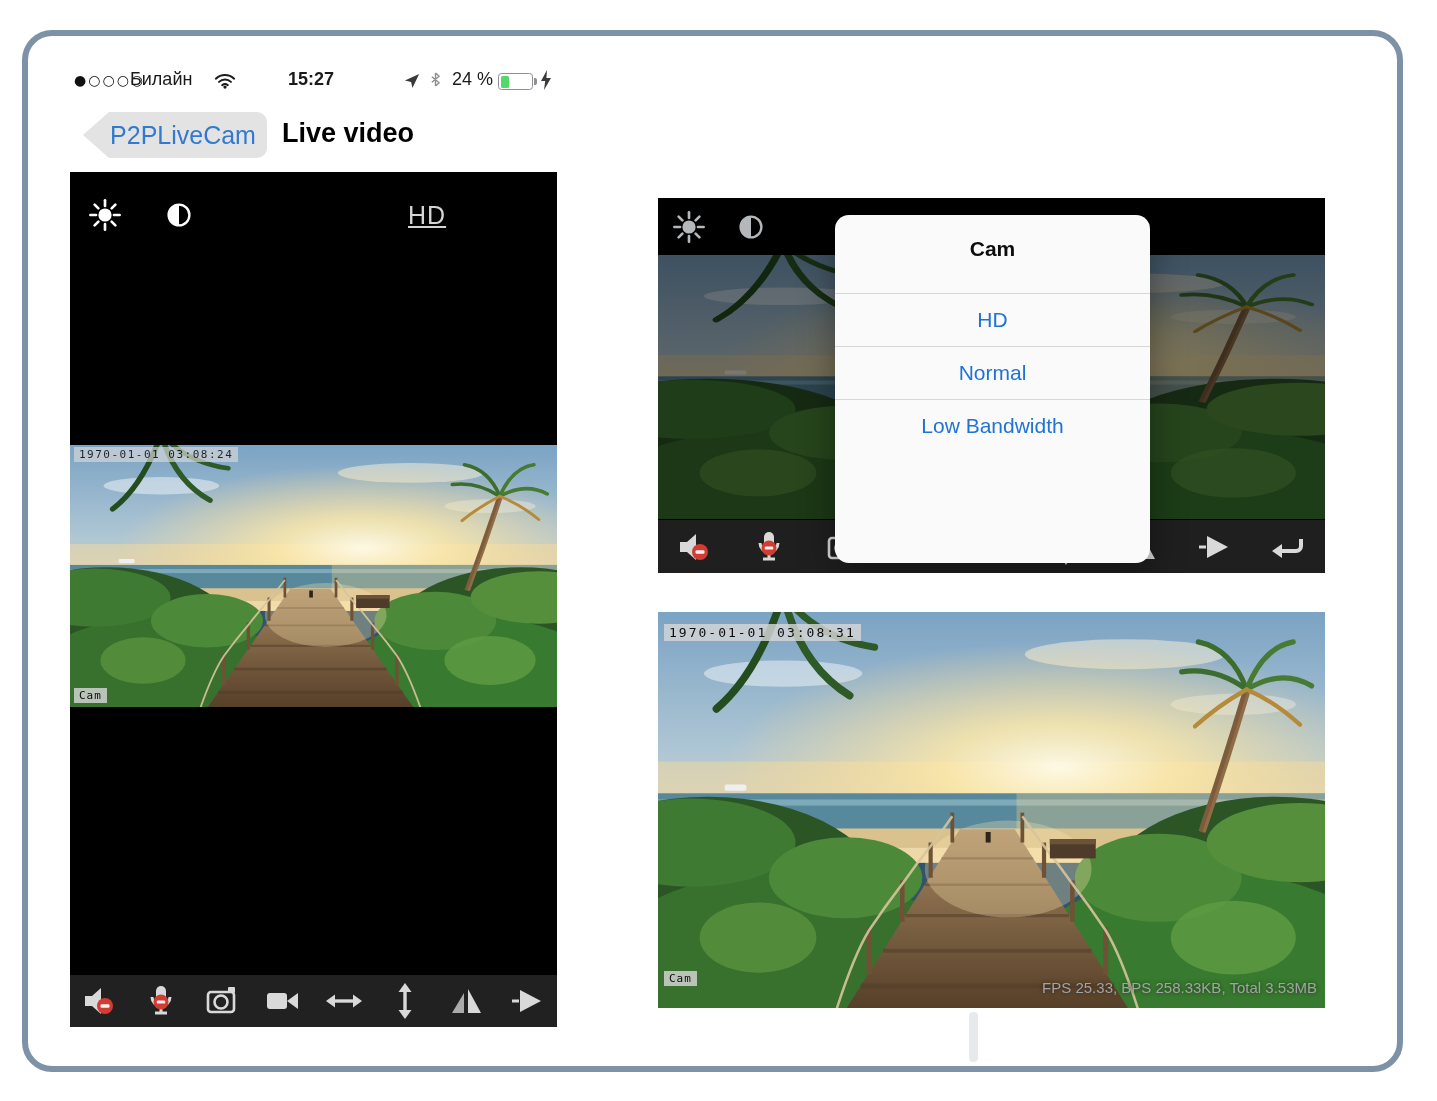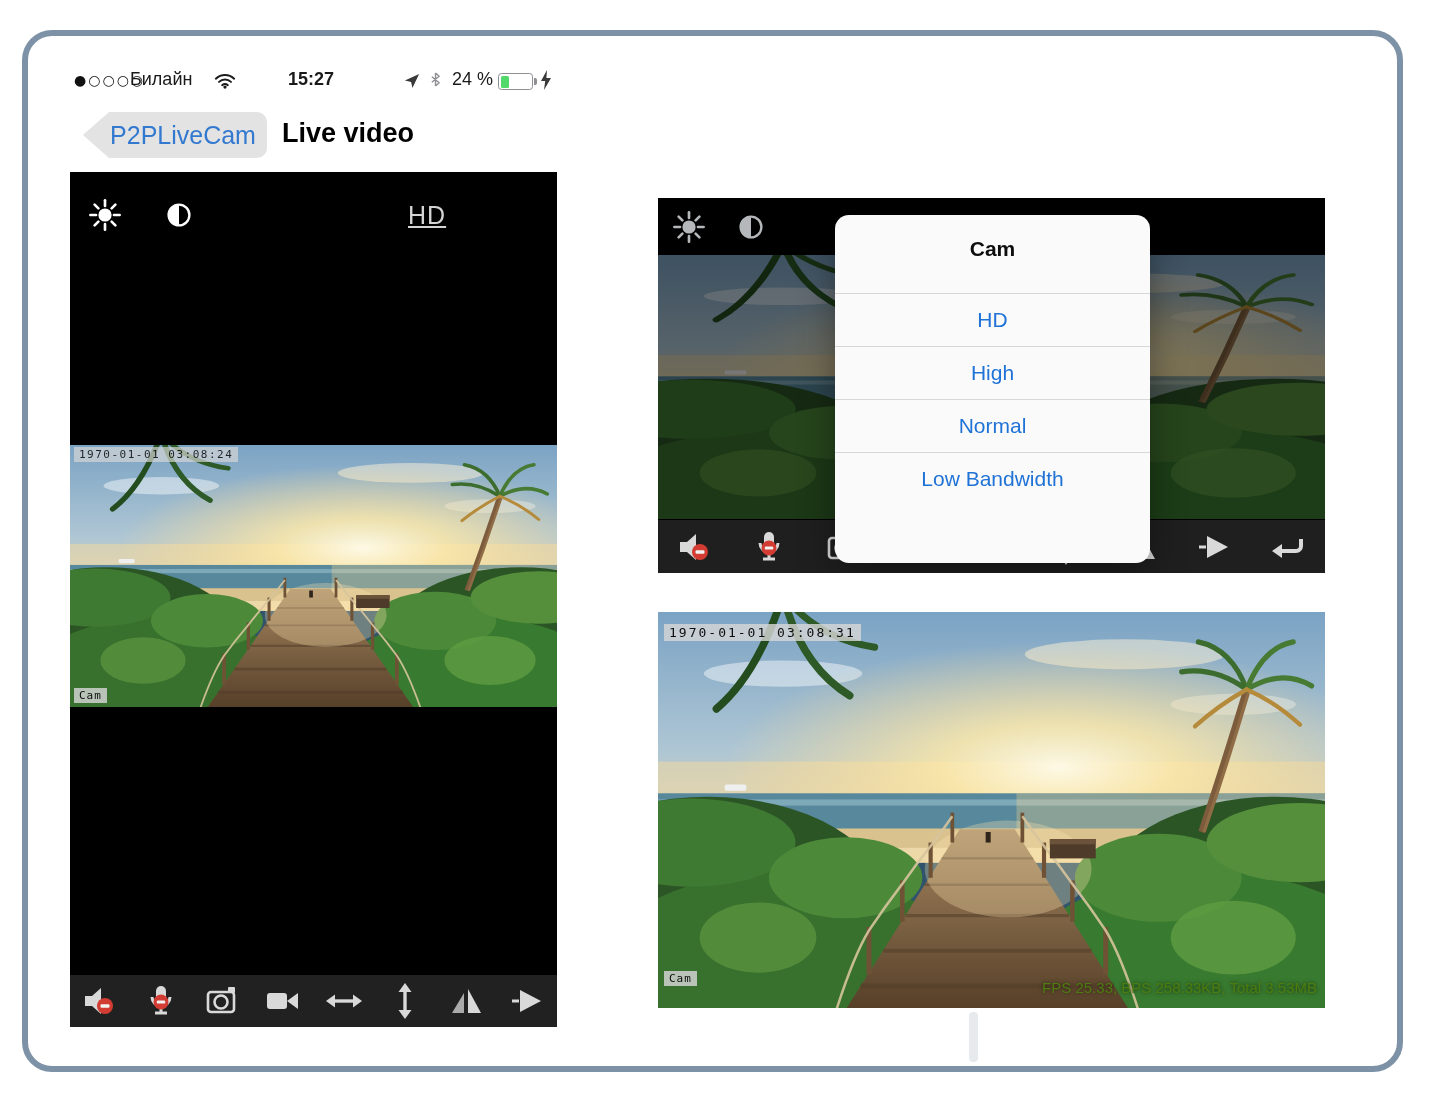--- a/index.html
+++ b/index.html
@@ -51,21 +51,21 @@
   .pv-toolbar{height:52px;}
   .lt-toolbar{height:53px;background:#1f1f1f;}
   .tool{width:36px;height:36px;color:#d9d9d9;cursor:pointer;}
   .tool svg{width:100%;height:100%;}
   
   .chip{position:absolute;background:rgba(214,214,214,0.82);color:#0d0d0d;
     font-family:"DejaVu Sans Mono",monospace;padding:1px 5px;white-space:nowrap;}
   .ts-chip{font-size:13px;letter-spacing:2px;}
   .ts-chip.small{font-size:11px;letter-spacing:1.5px;opacity:0.85;}
   .cam-chip{font-size:11px;letter-spacing:1px;}
-  .stats{position:absolute;right:8px;bottom:12px;color:#4d7c0f;font-size:15px;
+  .stats{position:absolute;right:8px;bottom:12px;color:#a3a3a3;font-size:15px;
     text-shadow:0 0 4px rgba(0,0,0,0.6);}
   
   .sheet{position:absolute;left:177px;top:17px;width:315px;height:348px;background:#fafafa;
     border-radius:14px;overflow:hidden;box-shadow:0 10px 36px rgba(0,0,0,0.38);z-index:6;}
   .sheet-title{height:78px;display:flex;align-items:flex-start;justify-content:center;
     padding-top:22px;box-sizing:border-box;font-size:21px;font-weight:700;color:#0d0d0d;}
   .sheet-row{height:53px;box-sizing:border-box;border-top:1px solid #d7d7d7;
     display:flex;align-items:center;justify-content:center;color:#1f72d6;font-size:21px;cursor:pointer;}
   .sheet-cancel{height:58px;font-weight:700;}
   
@@ -357,21 +357,20 @@
           <use href="#ic-play"></use>
         </svg></span>
     <span class="tool"><svg>
           <use href="#ic-return"></use>
         </svg></span>
   </div>
 
   <div class="sheet">
     <div class="sheet-title">Cam</div>
     <div class="sheet-row">HD</div>
-    <div class="sheet-row">High</div>
     <div class="sheet-row">Normal</div>
     <div class="sheet-row">Low Bandwidth</div>
   </div>
 </div>
 
 <div class="abs shot shot-land-bottom">
   <div class="abs scene-wrap lb-video">
     <svg class="scene-svg" viewBox="0 0 800 450" preserveAspectRatio="none">
         <use href="#scene"></use>
       </svg>

